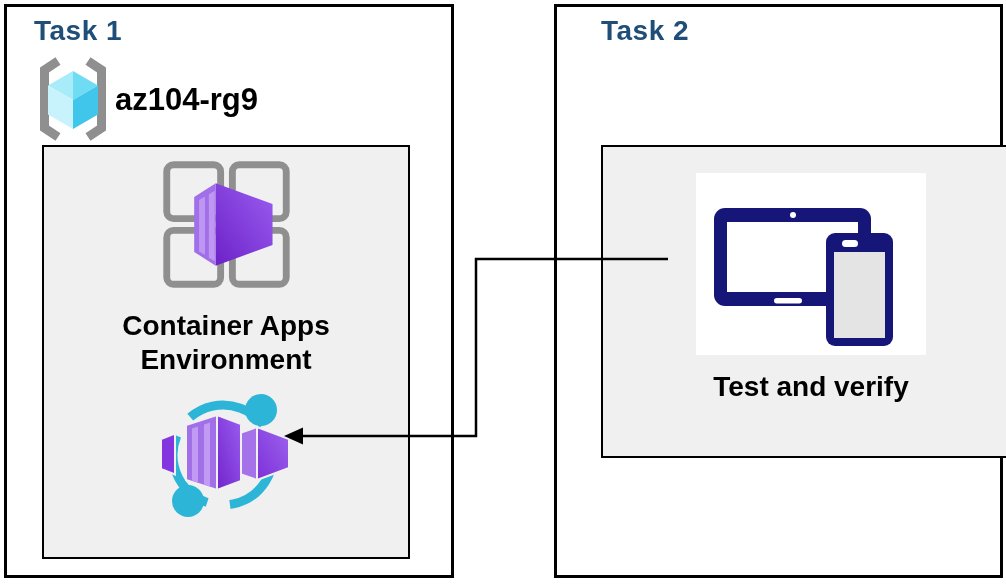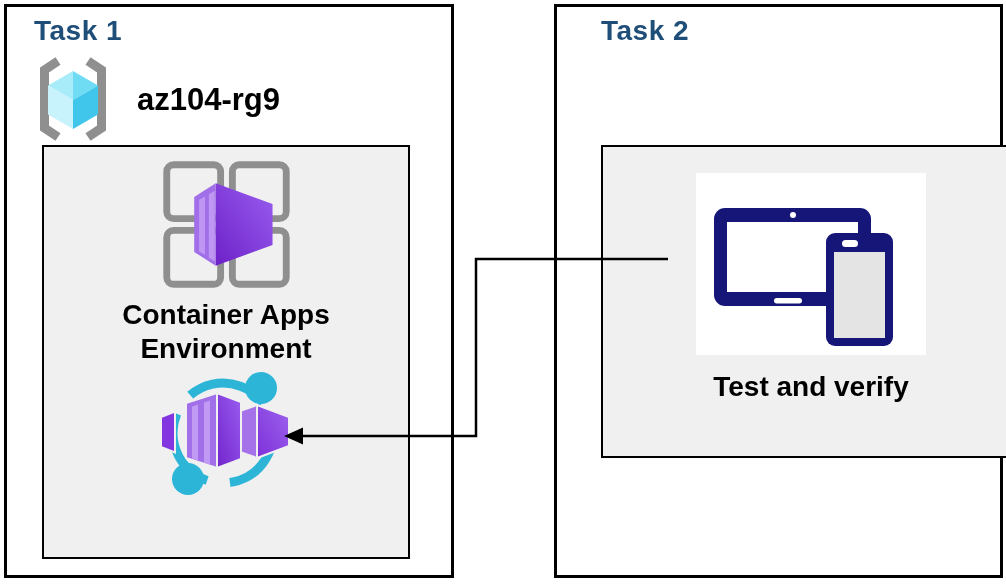--- a/index.html
+++ b/index.html
@@ -13,30 +13,30 @@
   }
   .task-box.t1{left:4px;width:450px;}
   .task-box.t2{left:554px;width:449px;}
   .task-title{
     position:absolute;top:8px;font-size:28px;font-weight:bold;
     color:var(--task-title,#1f4e79);letter-spacing:0.5px;
   }
   .t1 .task-title{left:27px;}
   .t2 .task-title{left:44px;}
   .rg-row{
-    position:absolute;left:24px;top:48px;display:flex;align-items:center;gap:22px;
+    position:absolute;left:24px;top:48px;display:flex;align-items:center;
   }
   .rg-row svg{width:84px;height:90px;display:block;}
   .rg-name{font-size:31px;font-weight:bold;color:#000;}
   .inner-box{
     position:absolute;background:var(--inner-box-bg,#f0f0f0);
     border:2.5px solid var(--border,#000);box-sizing:border-box;
     display:flex;flex-direction:column;align-items:center;
   }
-  .t1 .inner-box{left:35px;top:138px;width:368px;height:414px;}
+  .t1 .inner-box{left:35px;top:138px;width:368px;height:414px;gap:11px;}
   .t2 .inner-box{left:44px;top:138px;width:420px;height:313px;}
   .env-icon{width:145px;height:143px;margin-top:6px;}
   .app-icon{width:136px;height:131px;margin-top:4px;}
   .item-label{
     font-size:28px;font-weight:bold;color:#000;text-align:center;
     line-height:34px;margin-top:2px;width:310px;
   }
   .device-panel{
     margin-top:26px;width:230px;height:182px;background:#ffffff;
     display:flex;align-items:center;justify-content:center;

